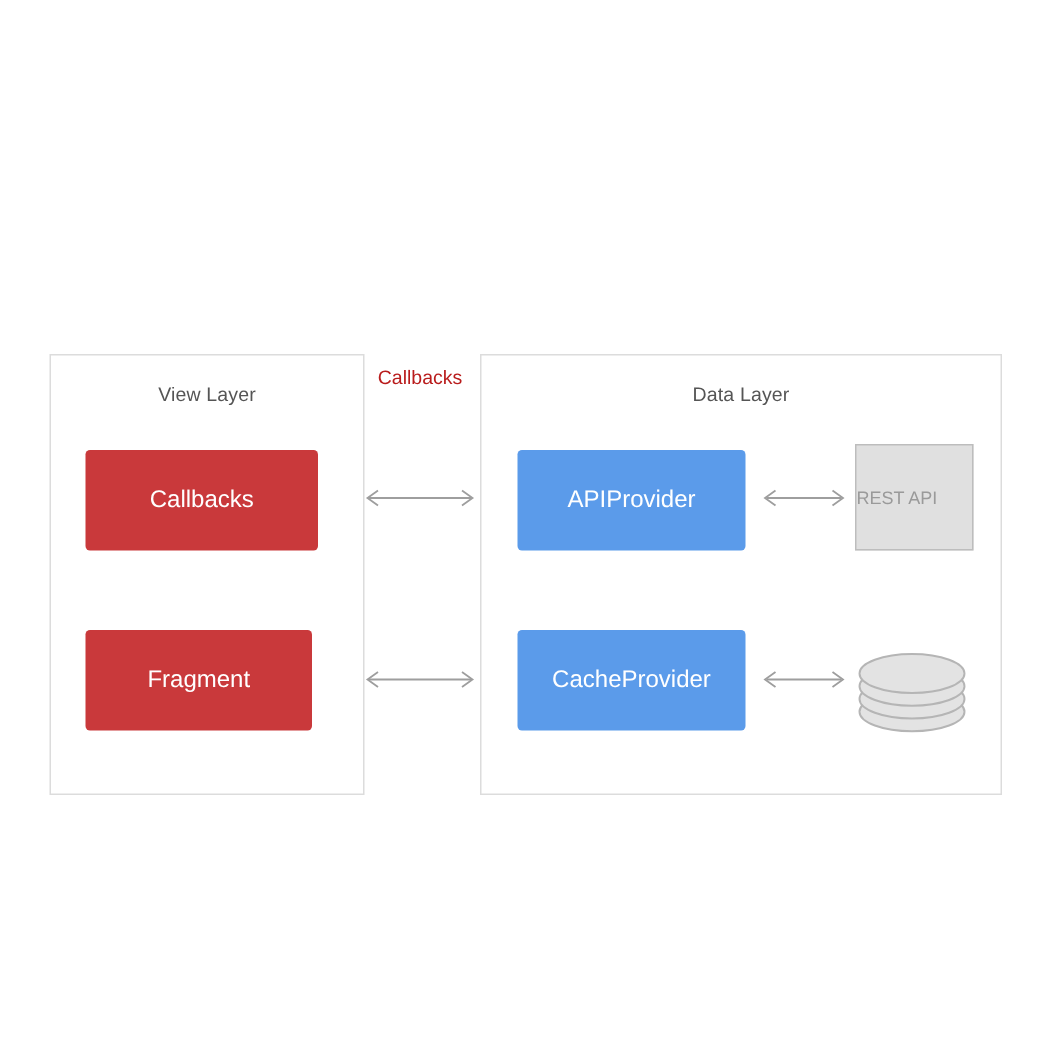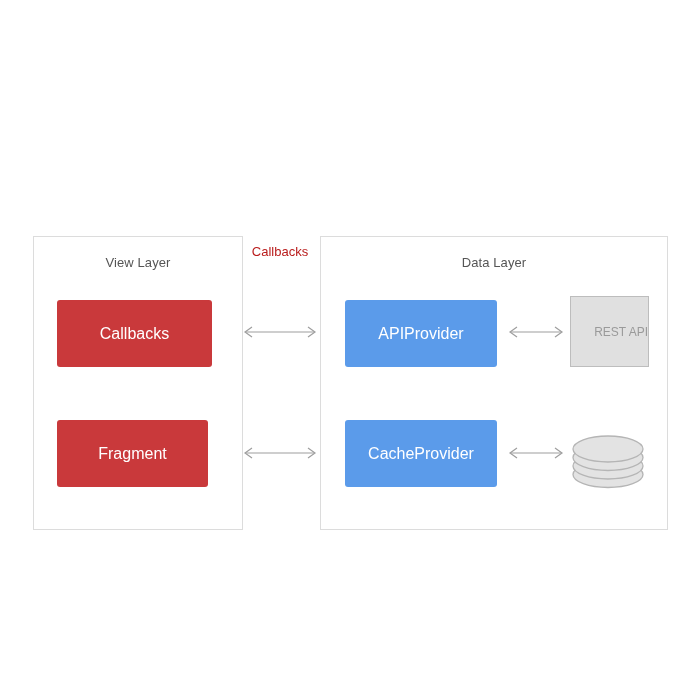--- a/index.html
+++ b/index.html
@@ -82,21 +82,21 @@
     position: absolute;
     left: 570px;
     top: 296px;
     width: 79px;
     height: 71px;
     background: #e0e0e0;
     border: 1px solid #bdbdbd;
     box-sizing: border-box;
     display: flex;
     align-items: center;
-    justify-content: flex-end;
+    justify-content: flex-start;
     font-size: 12px;
     color: #9a9a9a;
     white-space: nowrap;
   }
 
   
   #node-database {
     position: absolute;
     left: 568px;
     top: 414px;

